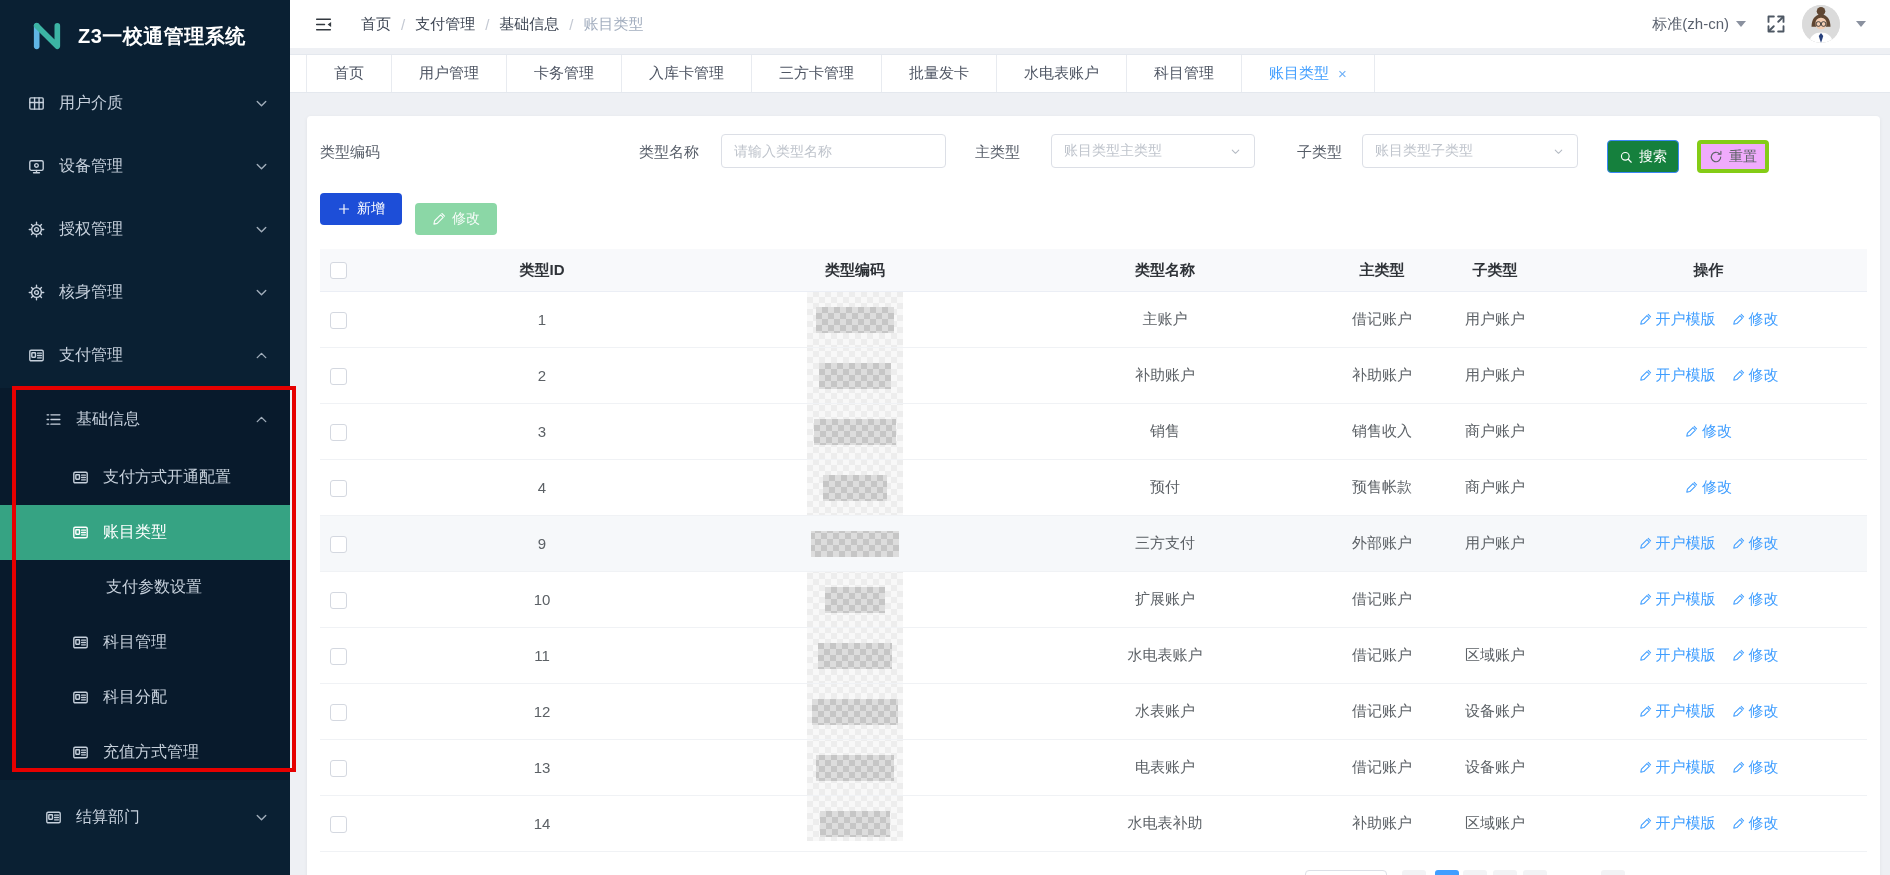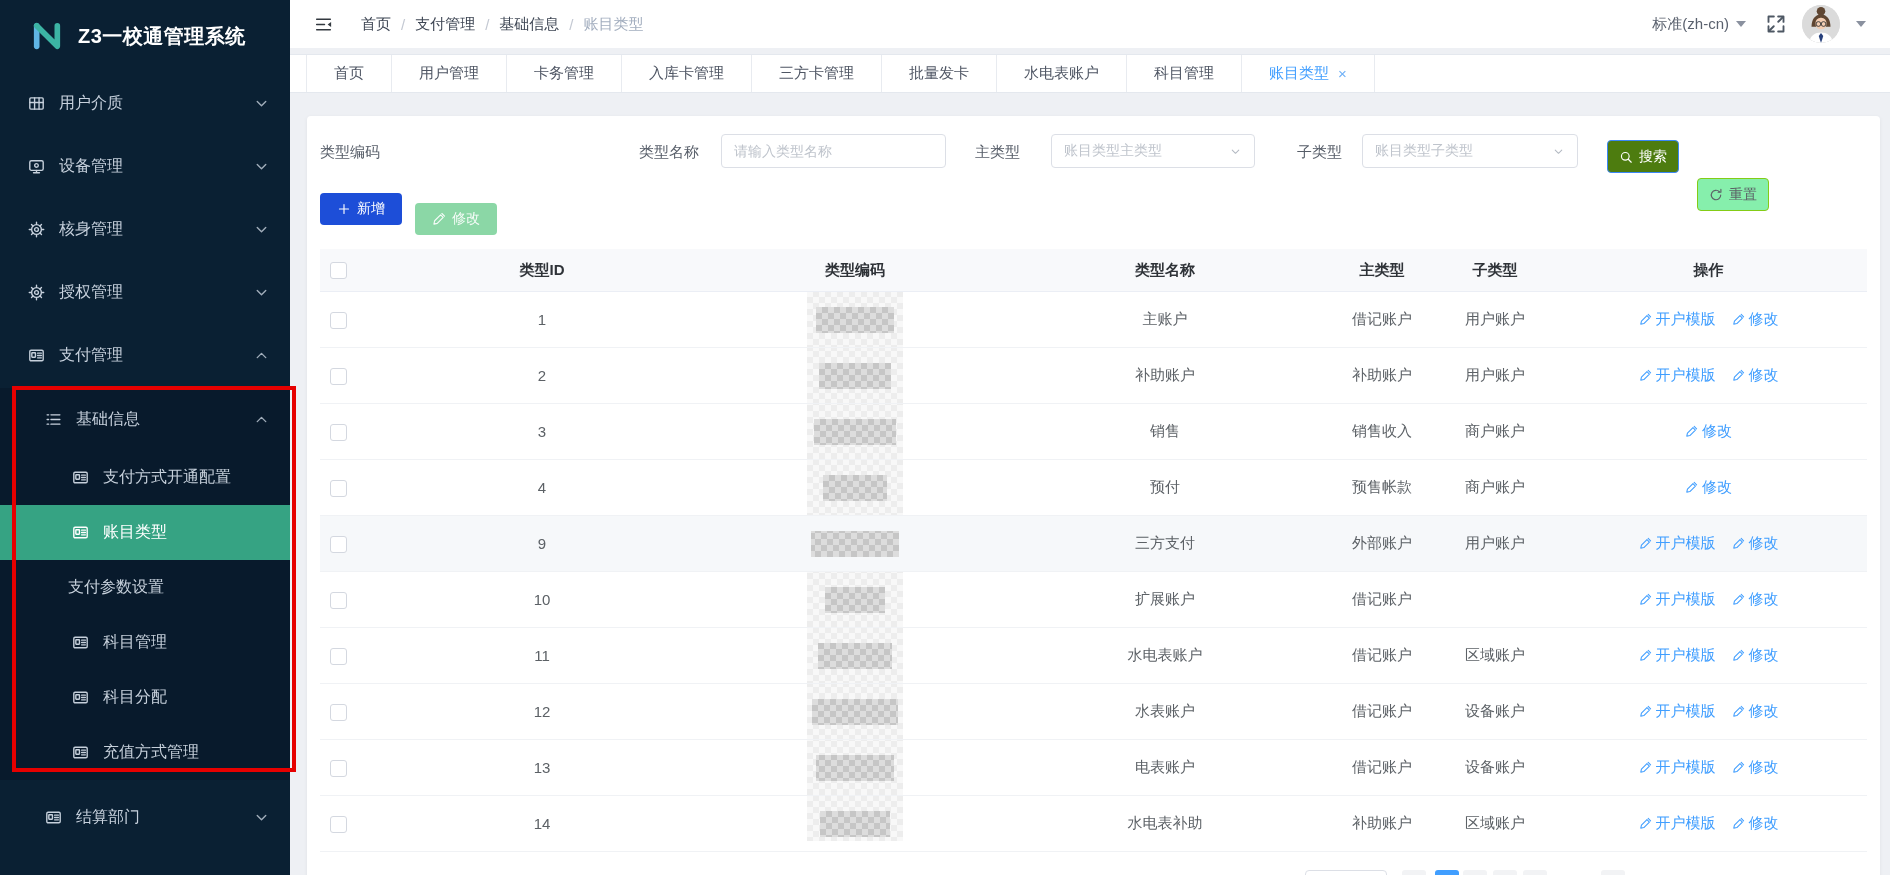--- a/index.html
+++ b/index.html
@@ -11,21 +11,21 @@
   .logo{position:absolute;top:0;left:0;right:0;height:72px;display:flex;align-items:center;padding-left:28px;}
   .logo-title{color:#fff;font-size:20px;font-weight:bold;margin-left:12px;letter-spacing:.5px;white-space:nowrap;}
   .nav-top{position:absolute;top:72px;left:0;right:0;}
   .nav-item{display:flex;align-items:center;height:63px;padding:0 20px 0 28px;font-size:16px;cursor:pointer;}
   .nav-label{margin-left:14px;flex:1;white-space:nowrap;}
   .chev{margin-left:auto;opacity:.8;}
   .chev svg{width:13px;height:13px;}
   .submenu{position:absolute;top:388px;left:0;right:0;background:#081a2c;}
   .submenu-parent{display:flex;align-items:center;height:62px;padding:0 20px 0 45px;font-size:16px;cursor:pointer;}
   .sub-item{display:flex;align-items:center;height:55px;padding-left:72px;font-size:16px;cursor:pointer;color:#c6d0db;}
-  .sub-item.noicon{padding-left:54px;}
+  .sub-item.noicon{padding-left:92px;}
   .sub-item.active{background:#36a383;color:#fff;}
   .bottom-item{position:absolute;top:788px;left:0;right:0;height:58px;display:flex;align-items:center;padding:0 20px 0 45px;font-size:16px;cursor:pointer;}
   .red-box{position:absolute;left:12px;top:386px;width:276px;height:378px;border:4px solid #e60000;z-index:10;pointer-events:none;}
 
   .icon{display:inline-flex;align-items:center;justify-content:center;}
   .icon svg{width:17px;height:17px;fill:none;stroke:currentColor;stroke-width:1.3;stroke-linecap:round;stroke-linejoin:round;}
 
   
   .main{position:absolute;left:290px;top:0;width:1600px;height:875px;}
   .topbar{position:absolute;top:0;left:0;right:0;height:48px;background:#fff;display:flex;align-items:center;padding:0 24px;box-sizing:border-box;}
@@ -54,22 +54,22 @@
   .card{position:absolute;left:17px;top:116px;width:1573px;height:920px;background:#fff;border-radius:4px;box-shadow:0 1px 4px rgba(0,0,0,.06);}
   .flabel{position:absolute;top:18px;height:36px;line-height:36px;font-size:15px;color:#565d68;white-space:nowrap;}
   .finput{position:absolute;top:18px;height:34px;border:1px solid #dcdfe6;border-radius:4px;box-sizing:border-box;font-size:14px;padding:0 12px;color:#5c6166;outline:none;font-family:inherit;}
   .finput::placeholder{color:#bfc4cc;}
   .fselect{position:absolute;top:18px;height:34px;border:1px solid #dcdfe6;border-radius:4px;box-sizing:border-box;display:flex;align-items:center;padding:0 12px;font-size:14px;color:#bfc4cc;cursor:pointer;}
   .fselect .sel-text{flex:1;white-space:nowrap;overflow:hidden;}
   .sel-chev{color:#b3b9c2;}
   .sel-chev svg{width:13px;height:13px;}
   .btn{position:absolute;top:24px;height:33px;border-radius:4px;display:flex;align-items:center;justify-content:center;gap:6px;font-size:14px;cursor:pointer;box-sizing:border-box;}
   .btn svg{width:14px;height:14px;}
-  .btn-search{background:#4d7c0f;color:#fff;border:1px solid #3b87f6;}
-  .btn-reset{background:#86efac;color:#5c6166;border:1px solid #84cc16;margin-top:38px;}
+  .btn-search{background:#15803d;color:#fff;border:1px solid #3b87f6;}
+  .btn-reset{background:#f0abfc;color:#5c6166;border:4px solid #84cc16;}
   .btn-add{top:77px;height:32px;background:#1d4ed8;color:#fff;border:none;}
   .btn-edit{top:87px;height:32px;background:#8bd7a6;color:rgba(255,255,255,.92);border:none;cursor:not-allowed;}
 
   
   .table{position:absolute;left:13px;top:133px;width:1547px;}
   .mosaic-strip{position:absolute;left:487px;top:42px;width:96px;height:550px;background:repeating-conic-gradient(#ededed 0% 25%,#f8f8f8 0% 50%) 0 0/12px 12px;}
   .thead{position:relative;display:flex;align-items:center;height:42px;background:#f8f9fb;border-bottom:1px solid #ebeef5;}
   .th{font-size:15px;color:#2f3338;font-weight:bold;text-align:center;}
   .row{position:relative;display:flex;align-items:center;height:55px;border-bottom:1px solid #f0f2f5;}
   .row.hl{background:#f6f8fa;}
@@ -151,36 +151,36 @@
           </span>
         </div>
         <div class="nav-item">
           <span class="icon ">
             <svg viewBox="0 0 16 16">
               <circle cx="8" cy="8" r="4.6"></circle>
               <circle cx="8" cy="8" r="1.8"></circle>
               <path d="M8 1.2v2M8 12.8v2M1.2 8h2M12.8 8h2M3.3 3.3l1.4 1.4M11.3 11.3l1.4 1.4M12.7 3.3l-1.4 1.4M4.7 11.3l-1.4 1.4"></path>
             </svg>
           </span>
-          <span class="nav-label">核身管理</span>
+          <span class="nav-label">授权管理</span>
           <span class="icon chev">
             <svg viewBox="0 0 16 16">
               <path d="M4 6.2l4 4 4-4"></path>
             </svg>
           </span>
         </div>
         <div class="nav-item">
           <span class="icon ">
             <svg viewBox="0 0 16 16">
               <circle cx="8" cy="8" r="4.6"></circle>
               <circle cx="8" cy="8" r="1.8"></circle>
               <path d="M8 1.2v2M8 12.8v2M1.2 8h2M12.8 8h2M3.3 3.3l1.4 1.4M11.3 11.3l1.4 1.4M12.7 3.3l-1.4 1.4M4.7 11.3l-1.4 1.4"></path>
             </svg>
           </span>
-          <span class="nav-label">授权管理</span>
+          <span class="nav-label">核身管理</span>
           <span class="icon chev">
             <svg viewBox="0 0 16 16">
               <path d="M4 6.2l4 4 4-4"></path>
             </svg>
           </span>
         </div>
         <div class="nav-item">
           <span class="icon ">
             <svg viewBox="0 0 16 16">
               <rect x="1.7" y="3" width="12.6" height="10" rx="1.2"></rect>

